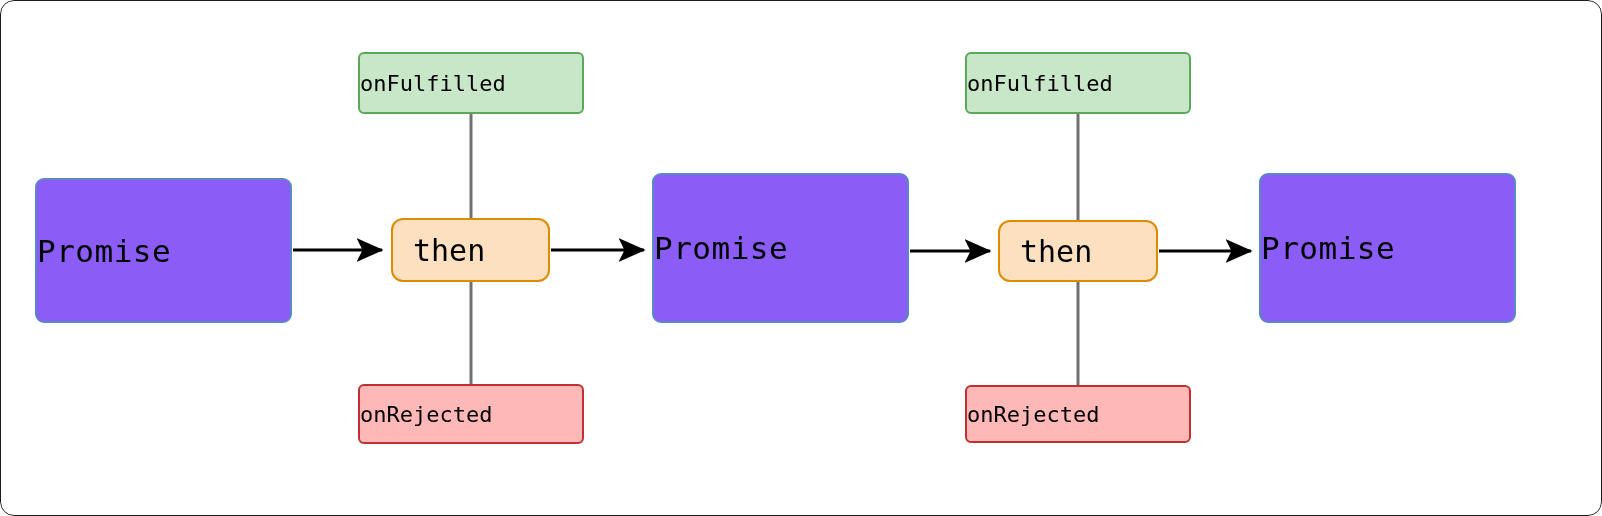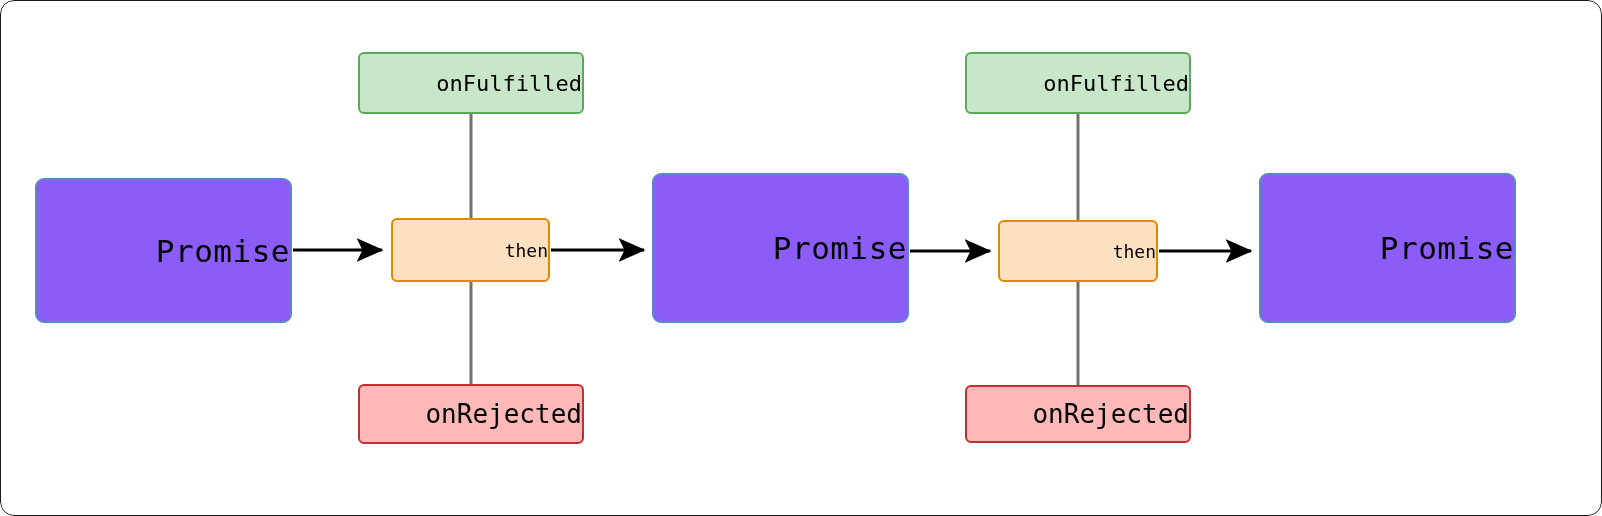--- a/index.html
+++ b/index.html
@@ -34,56 +34,57 @@
     left: 0; top: 0;
     width: 1602px;
     height: 516px;
     z-index: 1;
   }
 
   .node {
     position: absolute;
     display: flex;
     align-items: center;
-    justify-content: flex-end;
+    justify-content: flex-start;
     box-sizing: border-box;
     text-align: center;
     color: #000000;
     z-index: 5;
     white-space: nowrap;
   }
 
   .node.promise {
     background: #8b5cf6;
     border: 2px solid #5b87c7;
     border-radius: 9px;
     font-size: 31px;
     letter-spacing: 0.5px;
   }
 
   .node.then {
     background: #fce0c0;
     border: 2.5px solid #e08a00;
-    border-radius: 6px;
-    font-size: 18px;
+    border-radius: 12px;
+    font-size: 30px;
     z-index: 8;
+    padding-left: 20px;
   }
 
   .node.fulfilled {
     background: #c8e6c8;
     border: 2.5px solid #5aa85a;
     border-radius: 6px;
     font-size: 22px;
   }
 
   .node.rejected {
     background: #ffb8b8;
     border: 2.5px solid #c03030;
     border-radius: 6px;
-    font-size: 26px;
+    font-size: 22px;
   }
 </style>
 </head>
 <body>
 
 <div id="canvas">
 
   <svg class="svg-layer" width="1602" height="516" viewBox="0 0 1602 516" xmlns="http://www.w3.org/2000/svg">
     <defs>
       <marker id="arrowhead" markerWidth="9" markerHeight="8" refX="8.5" refY="4" orient="auto" markerUnits="strokeWidth">

